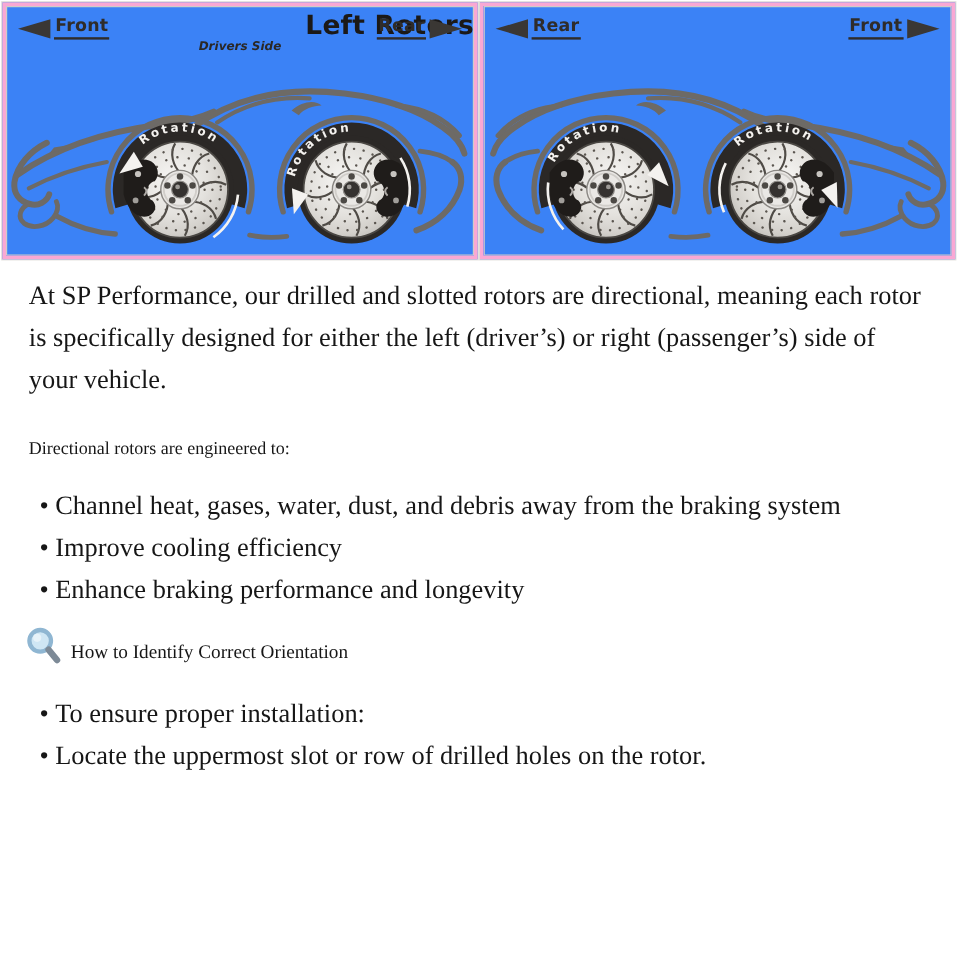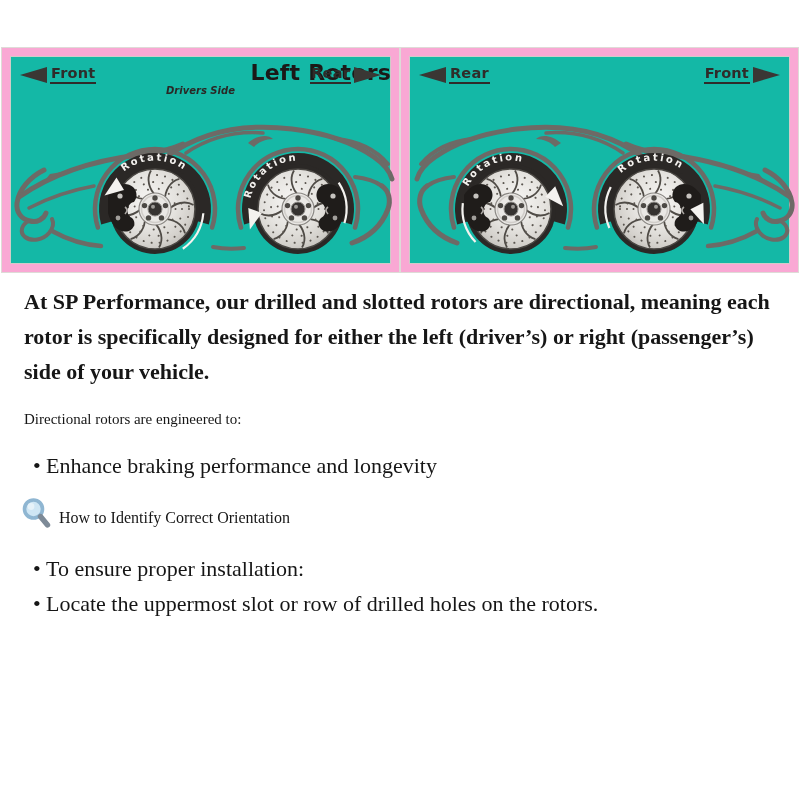--- a/index.html
+++ b/index.html
@@ -1,39 +1,39 @@
 <!DOCTYPE html>
 <html><head>
 <meta charset="utf-8">
 <style>
   html,body{margin:0;padding:0;background:#ffffff;}
   body{width:800px;height:800px;font-family:"Liberation Serif",serif;color:#161616;overflow:hidden;}
 
   
   .figure{display:flex;gap:2px;margin:2px 2px 12px 2px;}
-  .panel{position:relative;width:390px;height:208px;background:#14b8a6;
-         border:8px solid #f9a8d4;box-shadow:inset 0 0 0 1px #cfccc8,0 0 0 1px #dedbd7;margin-top:46px;}
+  .panel{position:relative;width:390px;height:208px;background:#3b82f6;
+         border:3px solid #f9a8d4;box-shadow:inset 0 0 0 1px #cfccc8,0 0 0 1px #dedbd7;}
   .panel-hdr{position:relative;height:52px;z-index:2;}
   .dir{position:absolute;top:9px;display:flex;align-items:center;gap:3px;}
   .dir.left{left:10px;}
   .dir.right{right:10px;}
   .dir-label{font-family:"DejaVu Sans",sans-serif;font-weight:800;font-size:14.5px;color:#2f2c2a;
              border-bottom:2.5px solid #2f2c2a;padding:0 1px 1px 1px;letter-spacing:.2px;}
   .arr{width:0;height:0;border-top:8px solid transparent;border-bottom:8px solid transparent;}
   .arr.to-left{border-right:27px solid #3a3734;}
   .arr.to-right{border-left:27px solid #3a3734;}
   .ttl{position:absolute;left:0;right:0;top:4px;text-align:center;}
   .ttl .main{font-family:"DejaVu Sans",sans-serif;font-weight:800;font-size:22px;color:#1b1918;letter-spacing:.2px;text-align:right;}
   .ttl .sub{font-family:"DejaVu Sans",sans-serif;font-weight:700;font-style:italic;font-size:10px;color:#2a2826;margin-top:0px;}
   .car-svg{position:absolute;left:0;bottom:0;width:390px;height:150px;z-index:1;}
   .defs-svg{position:absolute;width:0;height:0;overflow:hidden;}
 
   
   .content{padding:0 25px 0 24px;}
-  .intro{font-size:22px;line-height:35px;max-width:752px;margin:0 0 13px 0;font-weight:bold;}
+  .intro{font-size:22px;line-height:35px;max-width:752px;margin:0 0 24px 0;}
   h1.sec{font-size:23px;line-height:37px;font-weight:bold;margin:0 0 12px 0;}
   h2.sec{font-size:16px;line-height:36px;font-weight:normal;margin:0 0 15px 0;}
   .lead{font-size:15px;line-height:35px;margin:0 0 11px 0;}
   ul.blist{list-style:none;margin:0 0 14px 0;padding:0 0 0 9px;max-width:690px;}
   ul.blist.last{margin-bottom:0;}
   ul.blist li{position:relative;padding-left:13px;font-size:22px;line-height:35px;}
   ul.blist li::before{content:"\2022";position:absolute;left:0;top:0;font-size:22px;}
   .check-ico{display:inline-flex;width:29px;height:29px;border-radius:7px;background:#72ab5d;
              color:#fff;align-items:center;justify-content:center;
              font-family:"DejaVu Sans",sans-serif;font-weight:bold;font-size:21px;
@@ -180,26 +180,28 @@
 </div>
 
 <div class="content">
 
   <p class="intro">At SP Performance, our drilled and slotted rotors are directional, meaning each rotor is specifically designed for either the left (driver’s) or right (passenger’s) side of your vehicle.</p>
 
 
   <p class="lead">Directional rotors are engineered to:</p>
 
   <ul class="blist">
+    <li>Channel heat, gases, water, dust, and debris away from the braking system</li>
+    <li>Improve cooling efficiency</li>
     <li>Enhance braking performance and longevity</li>
   </ul>
 
   <h2 class="sec"><svg class="mag-ico" width="31" height="33" viewBox="0 0 31 33" xmlns="http://www.w3.org/2000/svg">
       <circle cx="12.5" cy="12" r="9" fill="#cfe6f4" stroke="#8fb6d2" stroke-width="3.6"></circle>
       <circle cx="10" cy="9.5" r="3.4" fill="#e8f3fa" opacity="0.9"></circle>
       <line x1="19.5" y1="19.5" x2="26.5" y2="28" stroke="#7d8a97" stroke-width="5.4" stroke-linecap="round"></line>
     </svg><span>How to Identify Correct Orientation</span></h2>
 
   <ul class="blist last">
     <li>To ensure proper installation:</li>
-    <li>Locate the uppermost slot or row of drilled holes on the rotors.</li>
+    <li>Locate the uppermost slot or row of drilled holes on the rotor.</li>
   </ul>
 </div>
 
 </body></html>

